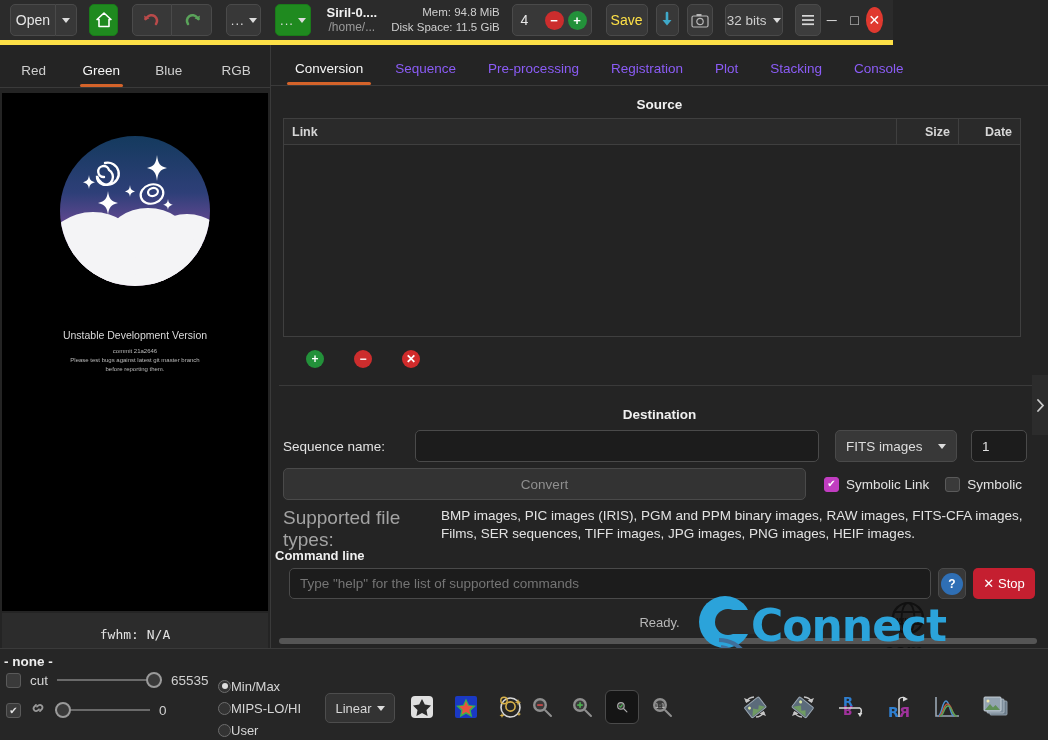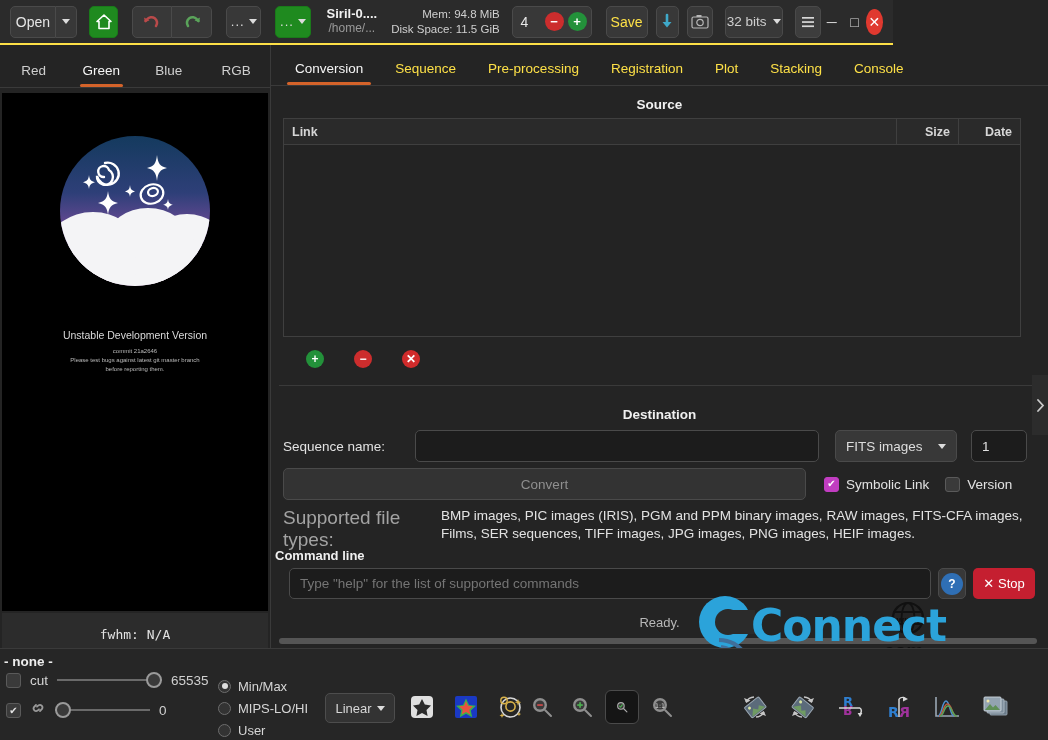--- a/index.html
+++ b/index.html
@@ -9,21 +9,21 @@
     font-family: "Liberation Sans", sans-serif;
     overflow: hidden;
     -webkit-font-smoothing: antialiased;
   }
   .app { position: relative; width: 1048px; height: 740px; background: #242424; }
 
   
   .headerbar {
     position: absolute; top: 0; left: 0; width: 893px; height: 45px;
     background: #2b2b2b;
-    border-bottom: 2px solid #fde047;
+    border-bottom: 5px solid #fde047;
     display: flex; align-items: center;
   }
   .hb-btn {
     height: 32px; border-radius: 5px; background: #383838;
     border: 1px solid #4a4a4a;
     color: #e6e6e6; font-size: 14px;
     display: flex; align-items: center; justify-content: center;
     cursor: pointer; user-select: none;
   }
   .hb-btn.green { background: #1f8a1f; border-color: #1a7a1a; }
@@ -84,21 +84,21 @@
   .vcommit { top:254px; font-size:6px; color:#b9b9b9; line-height:1.5; }
 
   .fwhm { position:absolute; top:566px; left:2px; width:266px; height:42px; background:#2c2c2c;
           display:flex; align-items:center; justify-content:center; font-family:"DejaVu Sans Mono",monospace;
           font-size:13px; color:#e2e2e2; }
 
   
   .mainpanel { position:absolute; top:45px; left:270px; width:778px; height:610px; background:#242424;
                border-left:1px solid #3a3a3a; }
   .mtabs { display:flex; height:41px; align-items:flex-end; border-bottom:1px solid #3a3a3a; padding-left:8px; }
-  .mtab { font-size:13.5px; color:#fde047; padding:0 16px 9px 16px; cursor:pointer; position:relative; }
+  .mtab { font-size:13.5px; color:#8b5cf6; padding:0 16px 9px 16px; cursor:pointer; position:relative; }
   .mtab.active { color:#f5f5f5; }
   .mtab.active::after { content:""; position:absolute; left:8px; right:8px; bottom:0; height:3px; background:#d4632a; border-radius:2px;}
 
   .section-title { text-align:center; font-size:13.5px; font-weight:bold; color:#f0f0f0; }
   .filelist { position:absolute; left:12px; top:73px; width:738px; height:219px;
               background:#232323; border:1px solid #3f3f3f; }
   .fl-head { display:flex; height:26px; align-items:center; border-bottom:1px solid #3f3f3f; background:#2a2a2a; }
   .fl-col { font-size:12.5px; color:#d6d6d6; font-weight:bold; padding:0 8px; }
   .fl-name { flex:1; }
   .fl-size { width:62px; text-align:right; border-left:1px solid #3f3f3f; height:100%; display:flex; align-items:center; justify-content:flex-end;}
@@ -158,21 +158,21 @@
   .bb-r2 { position:absolute; left:6px; top:52px; display:flex; align-items:center; gap:9px; }
   .sq { width:15px;height:15px;border:1px solid #5a5a5a;background:#3a3a3a;border-radius:3px;
         display:flex;align-items:center;justify-content:center;cursor:pointer;}
   .sq.on::after { content:"✔"; color:#e4e4e4; font-size:10px; }
   .sldr { width:105px; height:18px; position:relative; cursor:pointer; }
   .sldr .track { position:absolute; top:8px; left:0; right:0; height:2px; background:#6a6a6a; }
   .sldr .knob { position:absolute; top:1px; width:16px; height:16px; border-radius:50%;
                 background:#3a3a3a; border:2px solid #9a9a9a; }
   .numv { font-size:13.5px; color:#d0d0d0; width:48px; }
   .radios { position:absolute; left:218px; top:26px; }
-  .radio-row { display:flex; align-items:center; gap:7px; height:22px; cursor:pointer; }
+  .radio-row { display:flex; align-items:center; height:22px; cursor:pointer; }
   .rd { width:13px;height:13px;border-radius:50%;border:1px solid #6d6d6d;background:#333;
         display:flex;align-items:center;justify-content:center;}
   .rd.on::after { content:""; width:6px;height:6px;border-radius:50%;background:#ddd; }
   .radio-row span { font-size:13px; color:#d6d6d6; }
   .modesel { position:absolute; left:325px; top:44px; width:70px; height:30px; background:#333;
              border:1px solid #4d4d4d; border-radius:5px; color:#d8d8d8; font-size:13px;
              display:flex; align-items:center; justify-content:center; gap:5px; cursor:pointer; }
   .ic { width:34px; height:34px; display:flex; align-items:center; justify-content:center; cursor:pointer;
         border-radius:6px; }
   .ic.sel { background:#151515; }
@@ -356,21 +356,21 @@
     </div>
 
     <div class="row-conv">
       <div class="convbtn">Convert</div>
       <div style="display:flex;align-items:center;gap:7px;margin-left:18px;">
         <span class="chk on"></span>
         <span class="lbl">Symbolic Link</span>
       </div>
       <div style="display:flex;align-items:center;gap:7px;margin-left:16px;">
         <span class="chk"></span>
-        <span class="lbl">Version</span>
+        <span class="lbl">Symbolic</span>
       </div>
     </div>
 
     <div class="row-sft">
       <span class="sft-lbl">Supported file types:</span>
       <span class="sft-val">BMP images, PIC images (IRIS), PGM and PPM binary images, RAW images, FITS-CFA images, Films, SER sequences, TIFF images, JPG images, PNG images, HEIF images.</span>
     </div>
 
     <div class="cmd-label">Command line</div>
     <div class="cmd-row">

